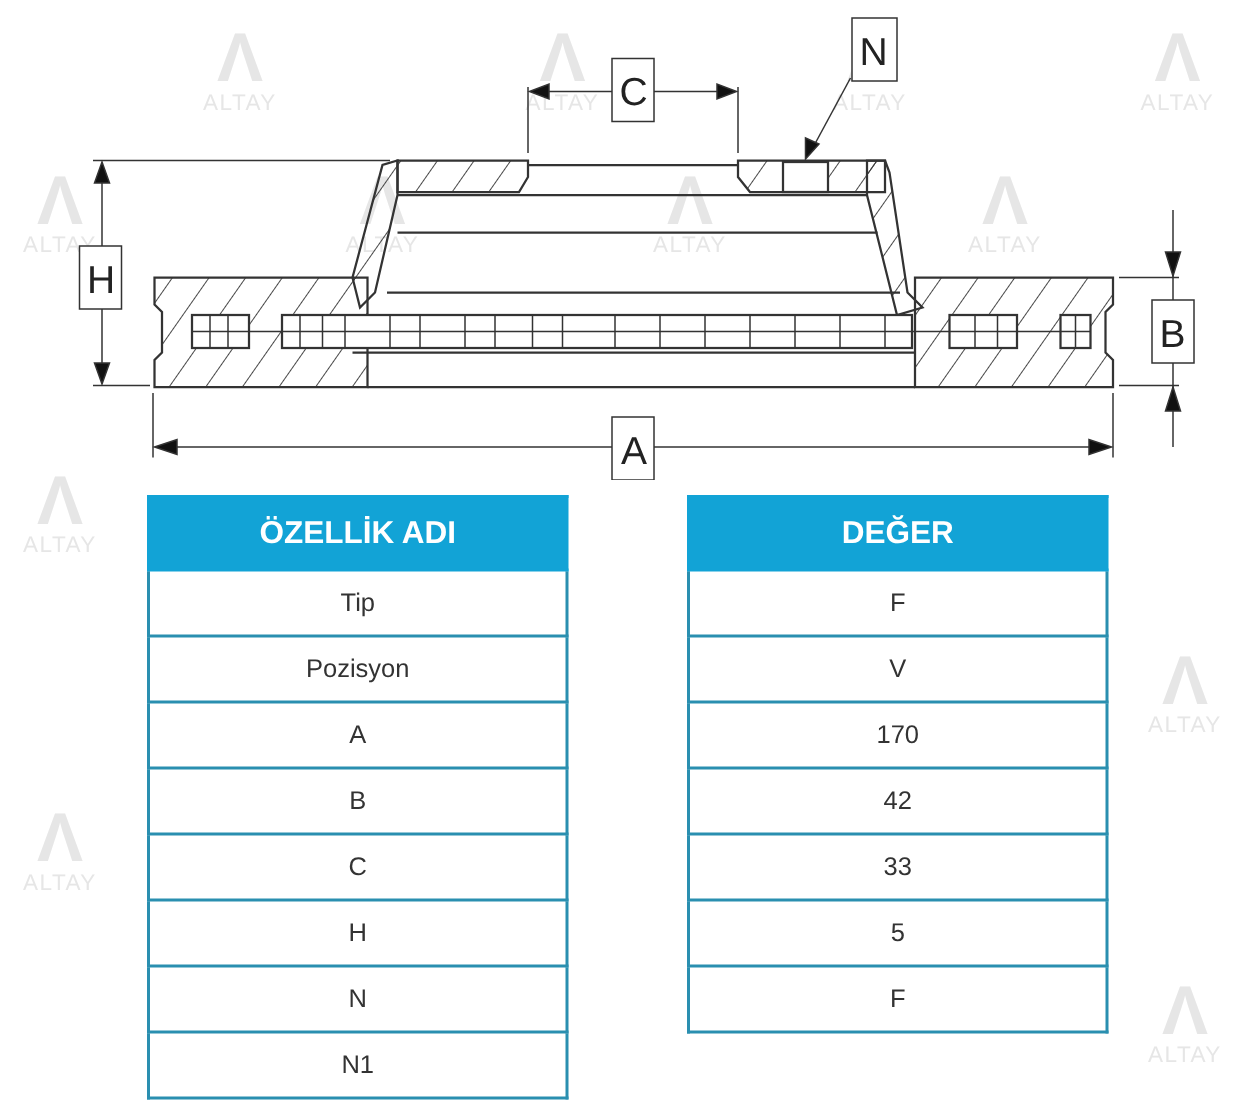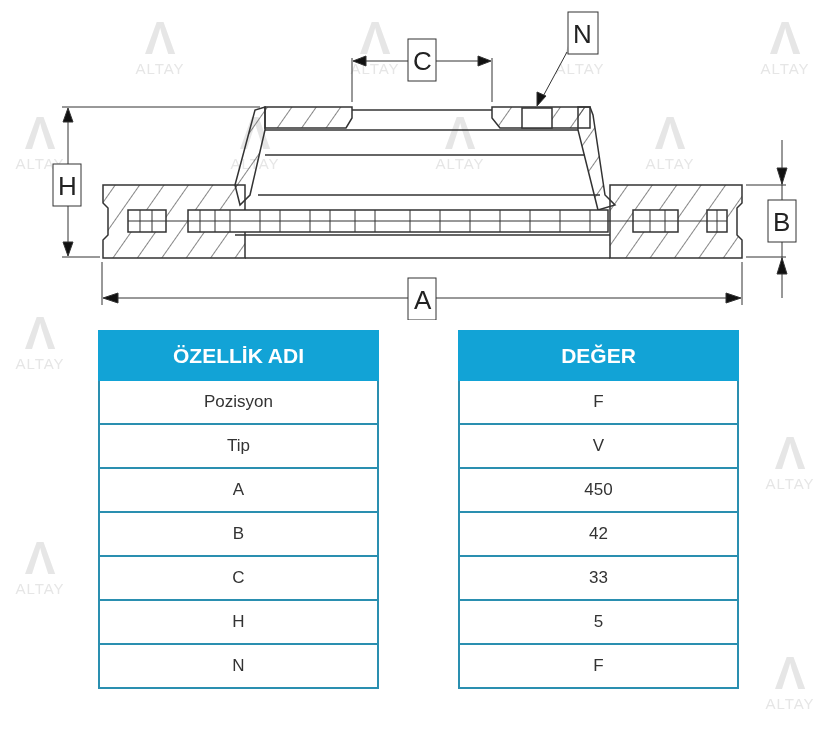--- a/index.html
+++ b/index.html
@@ -172,58 +172,61 @@
 </svg>
 
 <table class="tbl" id="tbl-left">
   <thead>
       <tr>
         <th>ÖZELLİK ADI</th>
       </tr>
     </thead>
   <tbody>
     <tr>
+        <td>Tip</td>
+      </tr>
+    <tr>
         <td>Pozisyon</td>
       </tr>
     <tr>
-        <td>Tip</td>
-      </tr>
-    <tr>
         <td>A</td>
       </tr>
     <tr>
         <td>B</td>
       </tr>
     <tr>
         <td>C</td>
       </tr>
     <tr>
         <td>H</td>
       </tr>
     <tr>
         <td>N</td>
+      </tr>
+    <tr>
+        <td>N1</td>
       </tr>
   </tbody>
 </table>
 
 <table class="tbl" id="tbl-right">
   <thead>
       <tr>
         <th>DEĞER</th>
       </tr>
     </thead>
   <tbody>
     <tr>
         <td>F</td>
       </tr>
     <tr>
         <td>V</td>
       </tr>
     <tr>
-        <td>450</td>
+        <td>170</td>
       </tr>
     <tr>
         <td>42</td>
       </tr>
     <tr>
         <td>33</td>
       </tr>
     <tr>
         <td>5</td>
       </tr>

